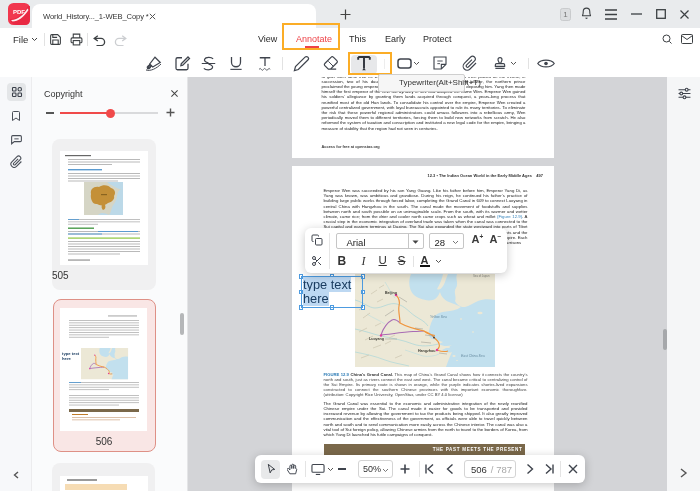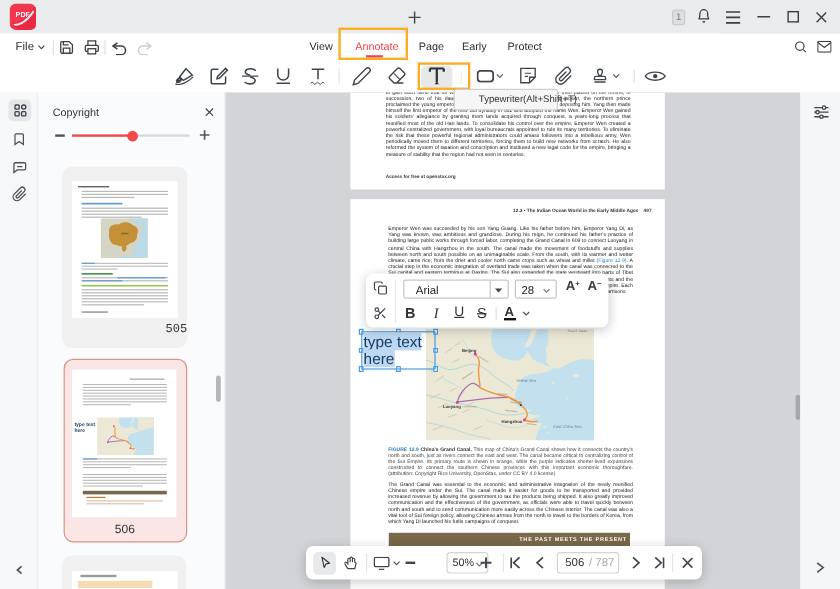--- a/index.html
+++ b/index.html
@@ -29,20 +29,26 @@
 <body>
 <div id="stage">
 
 <div id="titlebar">
   <svg class="abs" style="left:8px;top:3px" width="22" height="22" viewBox="0 0 22 22">
     <rect x="0" y="0" width="22" height="22" rx="5.5" fill="#f1374e"></rect>
     <path d="M2 16 C8 17 15 11 20 3 L22 3 L22 17 Q22 22 17 22 L8 22 C4 21 2 18 2 16 Z" fill="#e82742" opacity="0.85"></path>
     <path d="M3 17 C9 17.5 15.5 12 19.5 5.5 L20.5 7 C16 14 10 18.5 4.5 18.5 Z" fill="#ffffff" opacity="0.92"></path>
     <text x="5" y="11" font-size="6" font-weight="bold" fill="#fff" font-family="Liberation Sans">PDF</text>
   </svg>
+  <div id="tab">
+    <span id="tabtxt">World_History..._1-WEB_Copy *</span>
+    <svg class="abs" style="left:116px;top:8px" width="9" height="9" viewBox="0 0 10 10">
+          <path d="M2 2 L8 8 M8 2 L2 8" stroke="#555" stroke-width="1.1" fill="none"></path>
+        </svg>
+  </div>
   <svg class="abs" style="left:340px;top:9px" width="11" height="11" viewBox="0 0 11 11">
         <path d="M5.5 0.5 V10.5 M0.5 5.5 H10.5" stroke="#444" stroke-width="1.2"></path>
       </svg>
   <div class="abs" style="left:560px;top:7.5px;width:11px;height:13px;background:#dcdee0;border:1px solid #c9cbcd;border-radius:2.5px;text-align:center;font-size:8px;line-height:11px;color:#777;">1</div>
   <svg class="abs" style="left:580px;top:7px" width="13" height="13" viewBox="0 0 24 24" fill="none" stroke="#3c4043" stroke-width="2">
         <path d="M18 8a6 6 0 0 0-12 0c0 7-2 8-2 8h16s-2-1-2-8"></path>
         <path d="M10.3 20a2 2 0 0 0 3.4 0"></path>
       </svg>
   <svg class="abs" style="left:605px;top:9px" width="12" height="11" viewBox="0 0 12 11">
         <path d="M0 1 H12 M0 5.5 H12 M0 10 H12" stroke="#3c4043" stroke-width="1.4"></path>
@@ -80,21 +86,21 @@
       </svg>
   <svg class="abs" style="left:114px;top:7px" width="13" height="11" viewBox="0 0 13 11" fill="none" stroke="#ccced1" stroke-width="1.3">
         <path d="M8.2 0.8 L11.8 3.4 L8.2 6"></path>
         <path d="M11.2 3.4 H5 A3.6 3.6 0 0 0 5 10.6 H9.5"></path>
       </svg>
 
   <span class="menu" style="left:258px;">View</span>
   <span class="menu" style="left:296px;color:#ee4348;">Annotate</span>
   <div class="abs" style="left:305px;top:18px;width:14px;height:1.6px;background:#ee4348;"></div>
   <div class="abs" style="left:282px;top:-5px;width:58px;height:27px;border:2px solid #fbAD26;"></div>
-  <span class="menu" style="left:349px;">Page</span>
+  <span class="menu" style="left:349px;">This</span>
   <span class="menu" style="left:385px;">Early</span>
   <span class="menu" style="left:423px;">Protect</span>
   <svg class="abs" style="left:661px;top:5px" width="12" height="12" viewBox="0 0 24 24" fill="none" stroke="#3c4043" stroke-width="2">
         <circle cx="11" cy="11" r="7"></circle>
         <path d="M21 21l-4.3-4.3"></path>
       </svg>
   <svg class="abs" style="left:681px;top:6px" width="12" height="10" viewBox="0 0 24 20" fill="none" stroke="#3c4043" stroke-width="2">
         <rect x="1" y="1" width="22" height="18" rx="2"></rect>
         <path d="M1 3 L12 11 L23 3"></path>
       </svg>
@@ -260,21 +266,21 @@
     <g fill="#b9b9b9">
       <rect x="8" y="90" width="72" height="1"></rect>
           <rect x="8" y="92.5" width="72" height="1"></rect>
           <rect x="8" y="95" width="72" height="1"></rect>
           <rect x="8" y="97.5" width="72" height="1"></rect>
           <rect x="8" y="100" width="72" height="1"></rect>
           <rect x="8" y="102.5" width="52" height="1"></rect>
     </g>
     <rect x="8" y="108.5" width="22" height="1.1" fill="#888"></rect>
   </svg>
-  <div class="abs" style="left:20px;top:193px;width:104px;text-align:right;font-size:10px;color:#333;font-family:Liberation Mono, monospace;">505</div>
+  <div class="abs" style="left:20px;top:193px;width:104px;text-align:left;font-size:10px;color:#333;">505</div>
 
   <div class="abs" style="left:20.5px;top:222px;width:103px;height:153px;background:#f9e6e5;border:1.5px solid #de9086;border-radius:8px;"></div>
   <div class="page" style="left:28px;top:230.5px;width:87px;height:123px;"></div>
   <svg id="thumb506" class="abs" style="left:28px;top:230.5px" width="87" height="123" viewBox="0 0 87 123">
     <rect x="48" y="7.5" width="29" height="0.9" fill="#999"></rect>
     <g fill="#b9b9b9">
       <rect x="9" y="12" width="70" height="0.9"></rect>
           <rect x="9" y="14.4" width="70" height="0.9"></rect>
           <rect x="9" y="16.8" width="70" height="0.9"></rect>
           <rect x="9" y="19.2" width="70" height="0.9"></rect>
@@ -487,21 +493,21 @@
       </svg>
   <div class="vdiv" style="left:50px;top:6px;height:16px;background:#e4e4e4;"></div>
   <svg class="abs" style="left:56px;top:8.5px" width="14" height="11" viewBox="0 0 24 20" fill="none" stroke="#3f444d" stroke-width="2">
         <rect x="1" y="1" width="22" height="14" rx="2"></rect>
         <path d="M8 19h8"></path>
       </svg>
   <svg class="abs" style="left:72px;top:12px" width="7" height="5" viewBox="0 0 7 5">
         <path d="M1 1 L3.5 3.5 L6 1" stroke="#555" stroke-width="1" fill="none"></path>
       </svg>
   <div class="abs" style="left:83px;top:13px;width:8px;height:1.5px;background:#3f444d;"></div>
-  <div class="abs" style="left:103px;top:4.5px;width:35px;height:18.5px;border:1px solid #d4d4d4;border-radius:3px;margin-left:14px;">
+  <div class="abs" style="left:103px;top:4.5px;width:35px;height:18.5px;border:1px solid #d4d4d4;border-radius:3px;">
     <span class="abs" style="left:4px;top:3.5px;font-size:9px;color:#333;">50%</span>
     <svg class="abs" style="right:3px;top:7px" width="7" height="5" viewBox="0 0 7 5">
           <path d="M1 1 L3.5 3.5 L6 1" stroke="#777" stroke-width="1" fill="none"></path>
         </svg>
   </div>
   <svg class="abs" style="left:145px;top:9px" width="10" height="10" viewBox="0 0 10 10">
         <path d="M5 0.5 V9.5 M0.5 5 H9.5" stroke="#3f444d" stroke-width="1.6"></path>
       </svg>
   <div class="vdiv" style="left:164px;top:6px;height:16px;background:#e4e4e4;"></div>
   <svg class="abs" style="left:170px;top:9px" width="10" height="10" viewBox="0 0 10 10">

